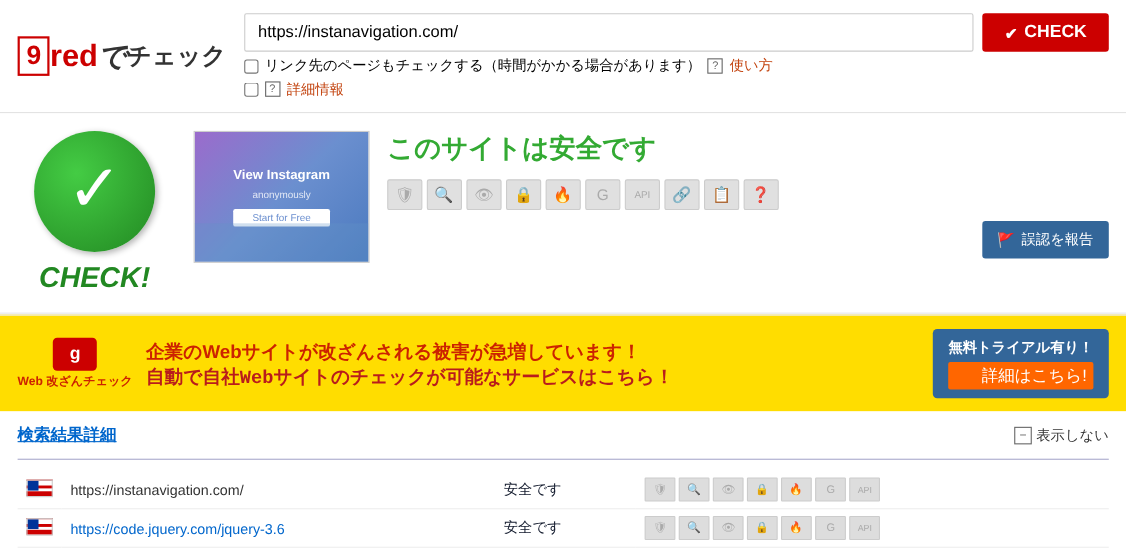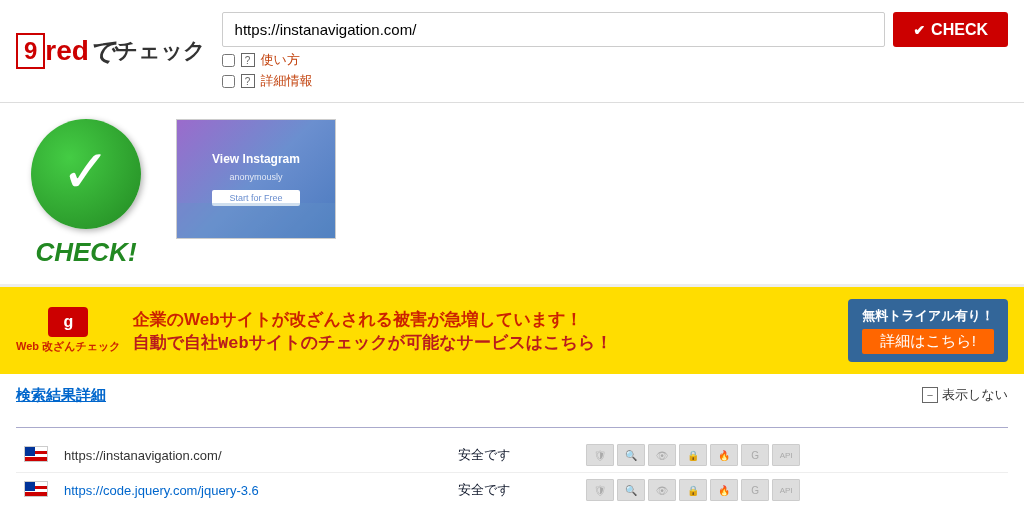--- a/index.html
+++ b/index.html
@@ -53,29 +53,29 @@
     .status-icon { width: 32px; height: 28px; background: #e0e0e0; border: 1px solid #ccc; display: flex; align-items: center; justify-content: center; font-size: 14px; color: #aaa; border-radius: 2px; }
 
     .report-button { background: #336699; color: #fff; border: none; padding: 8px 14px; font-size: 13px; cursor: pointer; border-radius: 3px; display: flex; align-items: center; gap: 6px; align-self: flex-end; margin-left: auto; }
     .report-row { display: flex; justify-content: flex-end; }
 
     
     .banner { background: #ffdd00; padding: 12px 16px; display: flex; align-items: center; gap: 12px; margin: 0 0 0 0; border-top: 1px solid #eee; }
     .banner-text { flex: 1; }
     .banner-line1 { color: #cc2200; font-size: 17px; font-weight: bold; }
     .banner-line2 { color: #b91c1c; font-size: 17px; font-weight: bold; font-family: Liberation Mono, monospace; }
-    .banner-right { background: #336699; color: #fff; padding: 8px 14px; border-radius: 4px; text-align: center; cursor: pointer; font-size: 12px; min-width: 120px; }
+    .banner-right { background: #336699; color: #fff; padding: 8px 14px; border-radius: 4px; text-align: right; cursor: pointer; font-size: 12px; min-width: 120px; }
     .banner-right-top { font-size: 13px; font-weight: bold; margin-bottom: 4px; }
     .banner-right-bottom { font-size: 15px; background: #ff6600; padding: 3px 6px; border-radius: 2px; }
     .banner-logo { display: flex; flex-direction: column; align-items: center; font-size: 11px; color: #cc2200; font-weight: bold; }
     .banner-logo-icon { width: 40px; height: 30px; background: #cc0000; border-radius: 4px; display: flex; align-items: center; justify-content: center; color: #fff; font-size: 16px; font-weight: bold; margin-bottom: 2px; }
 
     
     .results-section { padding: 12px 16px; background: #fff; }
-    .results-header { display: flex; justify-content: space-between; align-items: flex-start; border-bottom: 1px solid #aac; padding-bottom: 22px; margin-bottom: 10px; }
+    .results-header { display: flex; justify-content: space-between; align-items: flex-end; border-bottom: 1px solid #aac; padding-bottom: 12px; margin-bottom: 10px; }
     .results-title { color: #0066cc; font-size: 15px; font-weight: bold; text-decoration: underline; cursor: pointer; }
     .results-toggle { display: flex; align-items: center; gap: 4px; font-size: 13px; color: #333; cursor: pointer; }
     .toggle-icon { width: 16px; height: 16px; border: 1px solid #666; display: flex; align-items: center; justify-content: center; font-size: 11px; color: #666; }
 
     .results-table { width: 100%; border-collapse: collapse; font-size: 13px; }
     .results-table td { padding: 6px 8px; border-bottom: 1px solid #eee; vertical-align: middle; }
     .flag { width: 24px; height: 16px; display: inline-block; }
     .us-flag { background: linear-gradient(#fff 0%, #fff 30%, #cc0000 30%, #cc0000 50%, #fff 50%, #fff 70%, #cc0000 70%); border: 1px solid #ccc; position: relative; overflow: hidden; }
     .us-flag::before { content: ''; position: absolute; top: 0; left: 0; width: 10px; height: 9px; background: #003399; }
     .result-url { color: #333; }
@@ -101,20 +101,21 @@
       <div class="url-input-row">
         <input type="text" class="url-input" value="https://instanavigation.com/" style="">
         <button class="check-button">
           <span class="checkmark-icon">✔</span>
           <span>CHECK</span>
         </button>
       </div>
       <div class="options-row">
         <div class="option-line">
           <input type="checkbox" style="">
+          <span>リンク先のページもチェックする（時間がかかる場合があります）</span>
           <span class="info-icon">?</span>
           <a class="option-link">使い方</a>
         </div>
         <div class="option-line">
           <input type="checkbox" style="">
           <span class="info-icon">?</span>
           <a class="option-link">詳細情報</a>
         </div>
       </div>
     </div>
@@ -134,20 +135,41 @@
 
         <div class="site-screenshot">
           <div class="screenshot-inner">
             <div class="screenshot-title">View Instagram</div>
             <div class="screenshot-sub">anonymously</div>
             <div class="screenshot-button">Start for Free</div>
           </div>
           <div class="screenshot-overlay"></div>
         </div>
 
+        <div class="site-status">
+          <div class="safe-headline">このサイトは安全です</div>
+          <div class="icons-row">
+            <div class="status-icon">🛡</div>
+            <div class="status-icon">🔍</div>
+            <div class="status-icon">👁</div>
+            <div class="status-icon">🔒</div>
+            <div class="status-icon">🔥</div>
+            <div class="status-icon">G</div>
+            <div class="status-icon" style="font-size:9px;">API</div>
+            <div class="status-icon">🔗</div>
+            <div class="status-icon">📋</div>
+            <div class="status-icon">❓</div>
+          </div>
+          <div class="report-row">
+            <button class="report-button">
+              <span>🚩</span>
+              <span>誤認を報告</span>
+            </button>
+          </div>
+        </div>
       </div>
     </div>
   </div>
 
   <div class="banner">
     <div class="banner-logo">
       <div class="banner-logo-icon">
         <span>g</span>
       </div>
       <span>Web 改ざんチェック</span>

